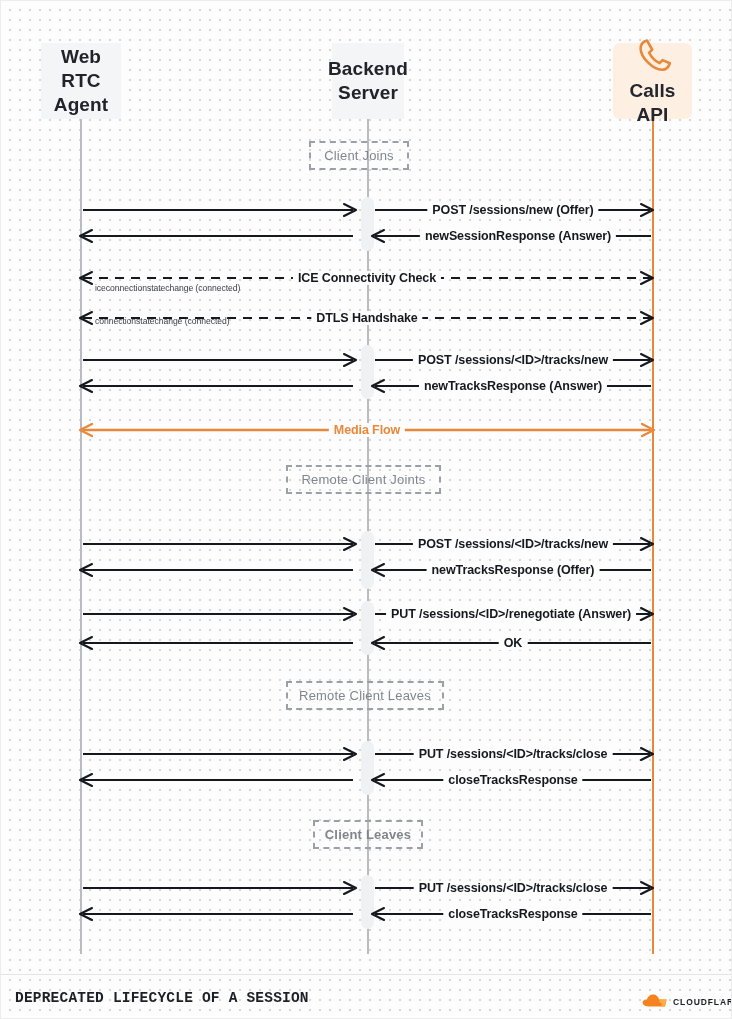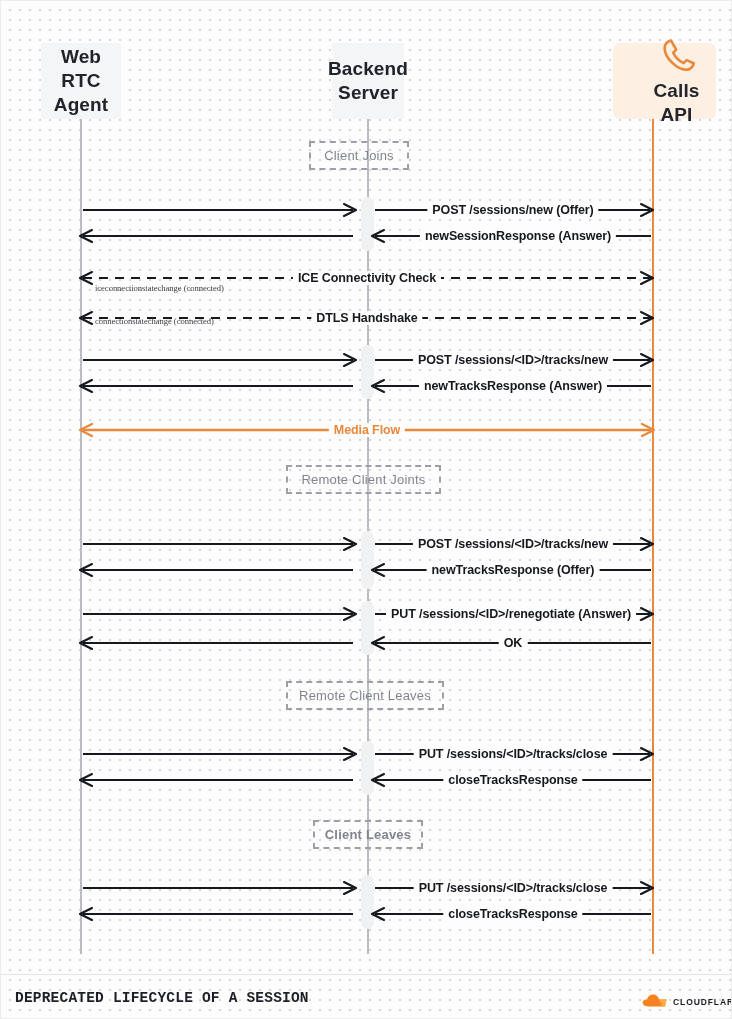--- a/index.html
+++ b/index.html
@@ -35,21 +35,20 @@
     line-height: 1.25;
     color: #20232a;
     letter-spacing: 0.1px;
   }
   .p-plain {
     background: #f4f5f7;
   }
   .p-accent {
     background: #fdf0e2;
     border-radius: 7px;
-    padding-left: 24px;
   }
   .p-accent .p-label {
     color: #23262e;
     margin-top: 4px;
   }
   .phone-icon {
     width: 40px;
     height: 40px;
     display: block;
   }
@@ -102,21 +101,20 @@
   }
   .msg-label.accent {
     color: #e8883a;
   }
   .note {
     position: absolute;
     font-size: 8.6px;
     color: #3d4047;
     white-space: nowrap;
     letter-spacing: -0.05px;
-    font-family: Liberation Serif, serif;
   }
   
   #footer-rule {
     position: absolute;
     left: 0;
     right: 0;
     height: 1px;
     background: #e4e4e4;
   }
   #footer-title {

